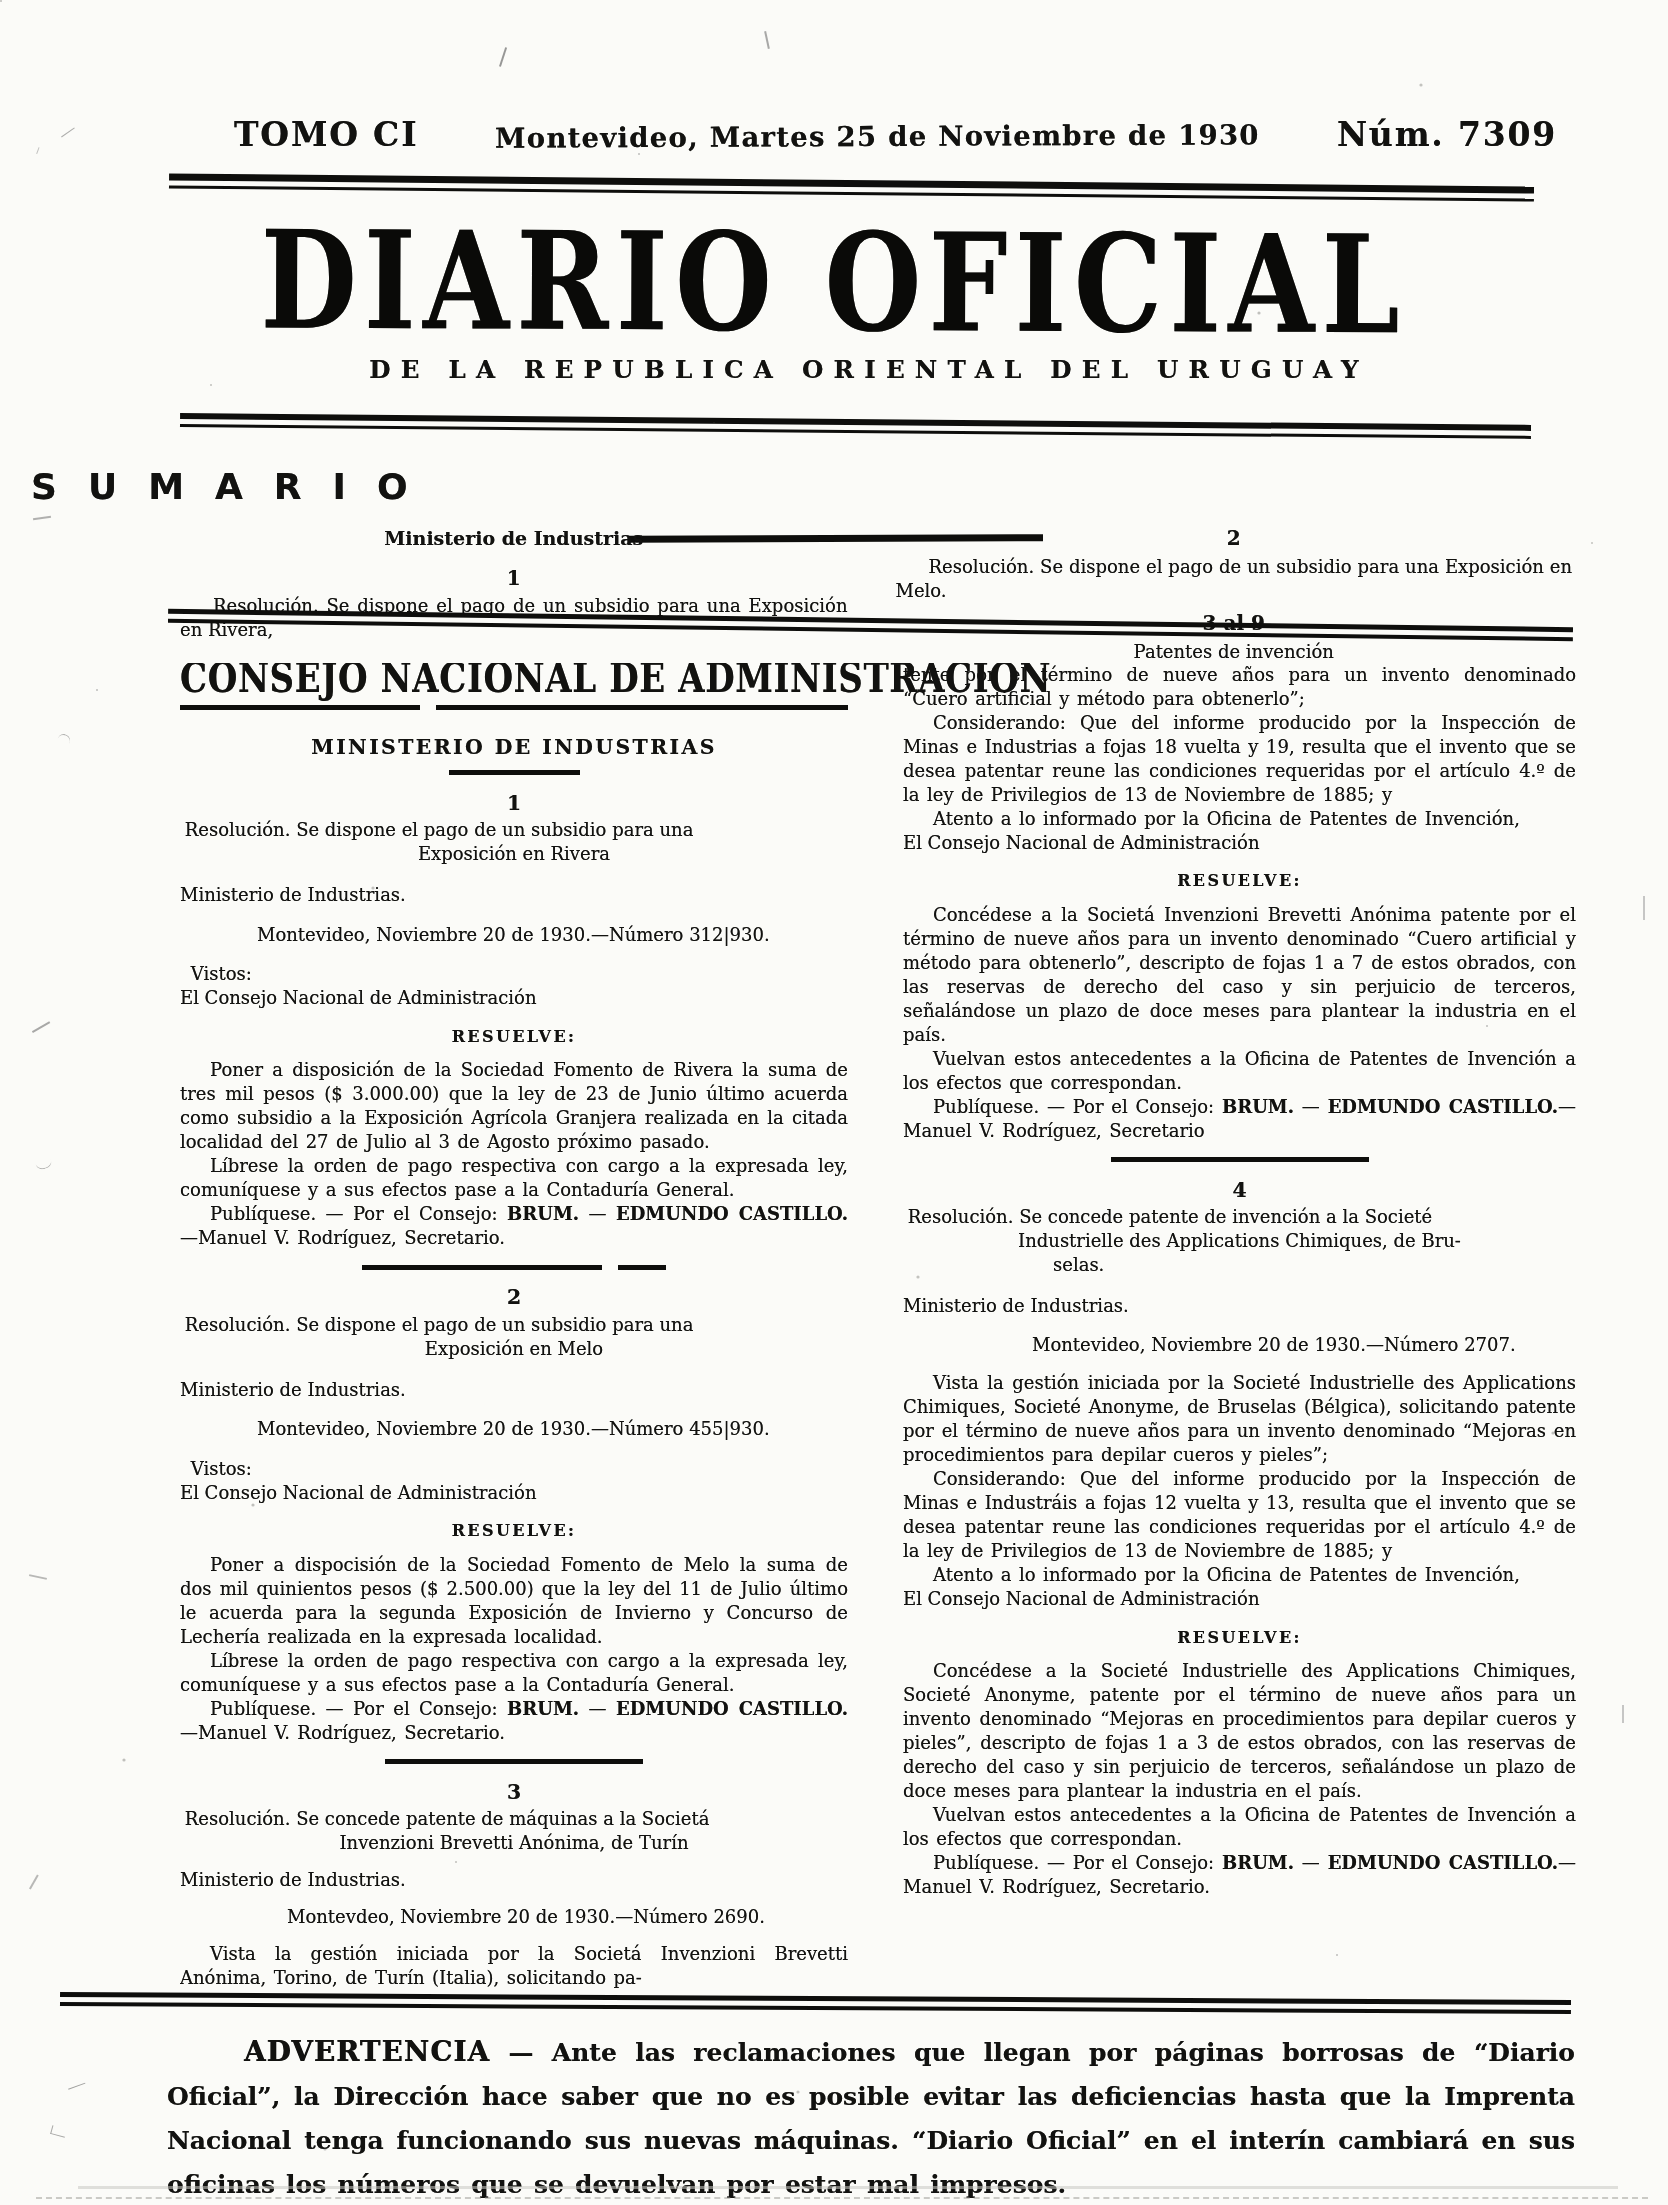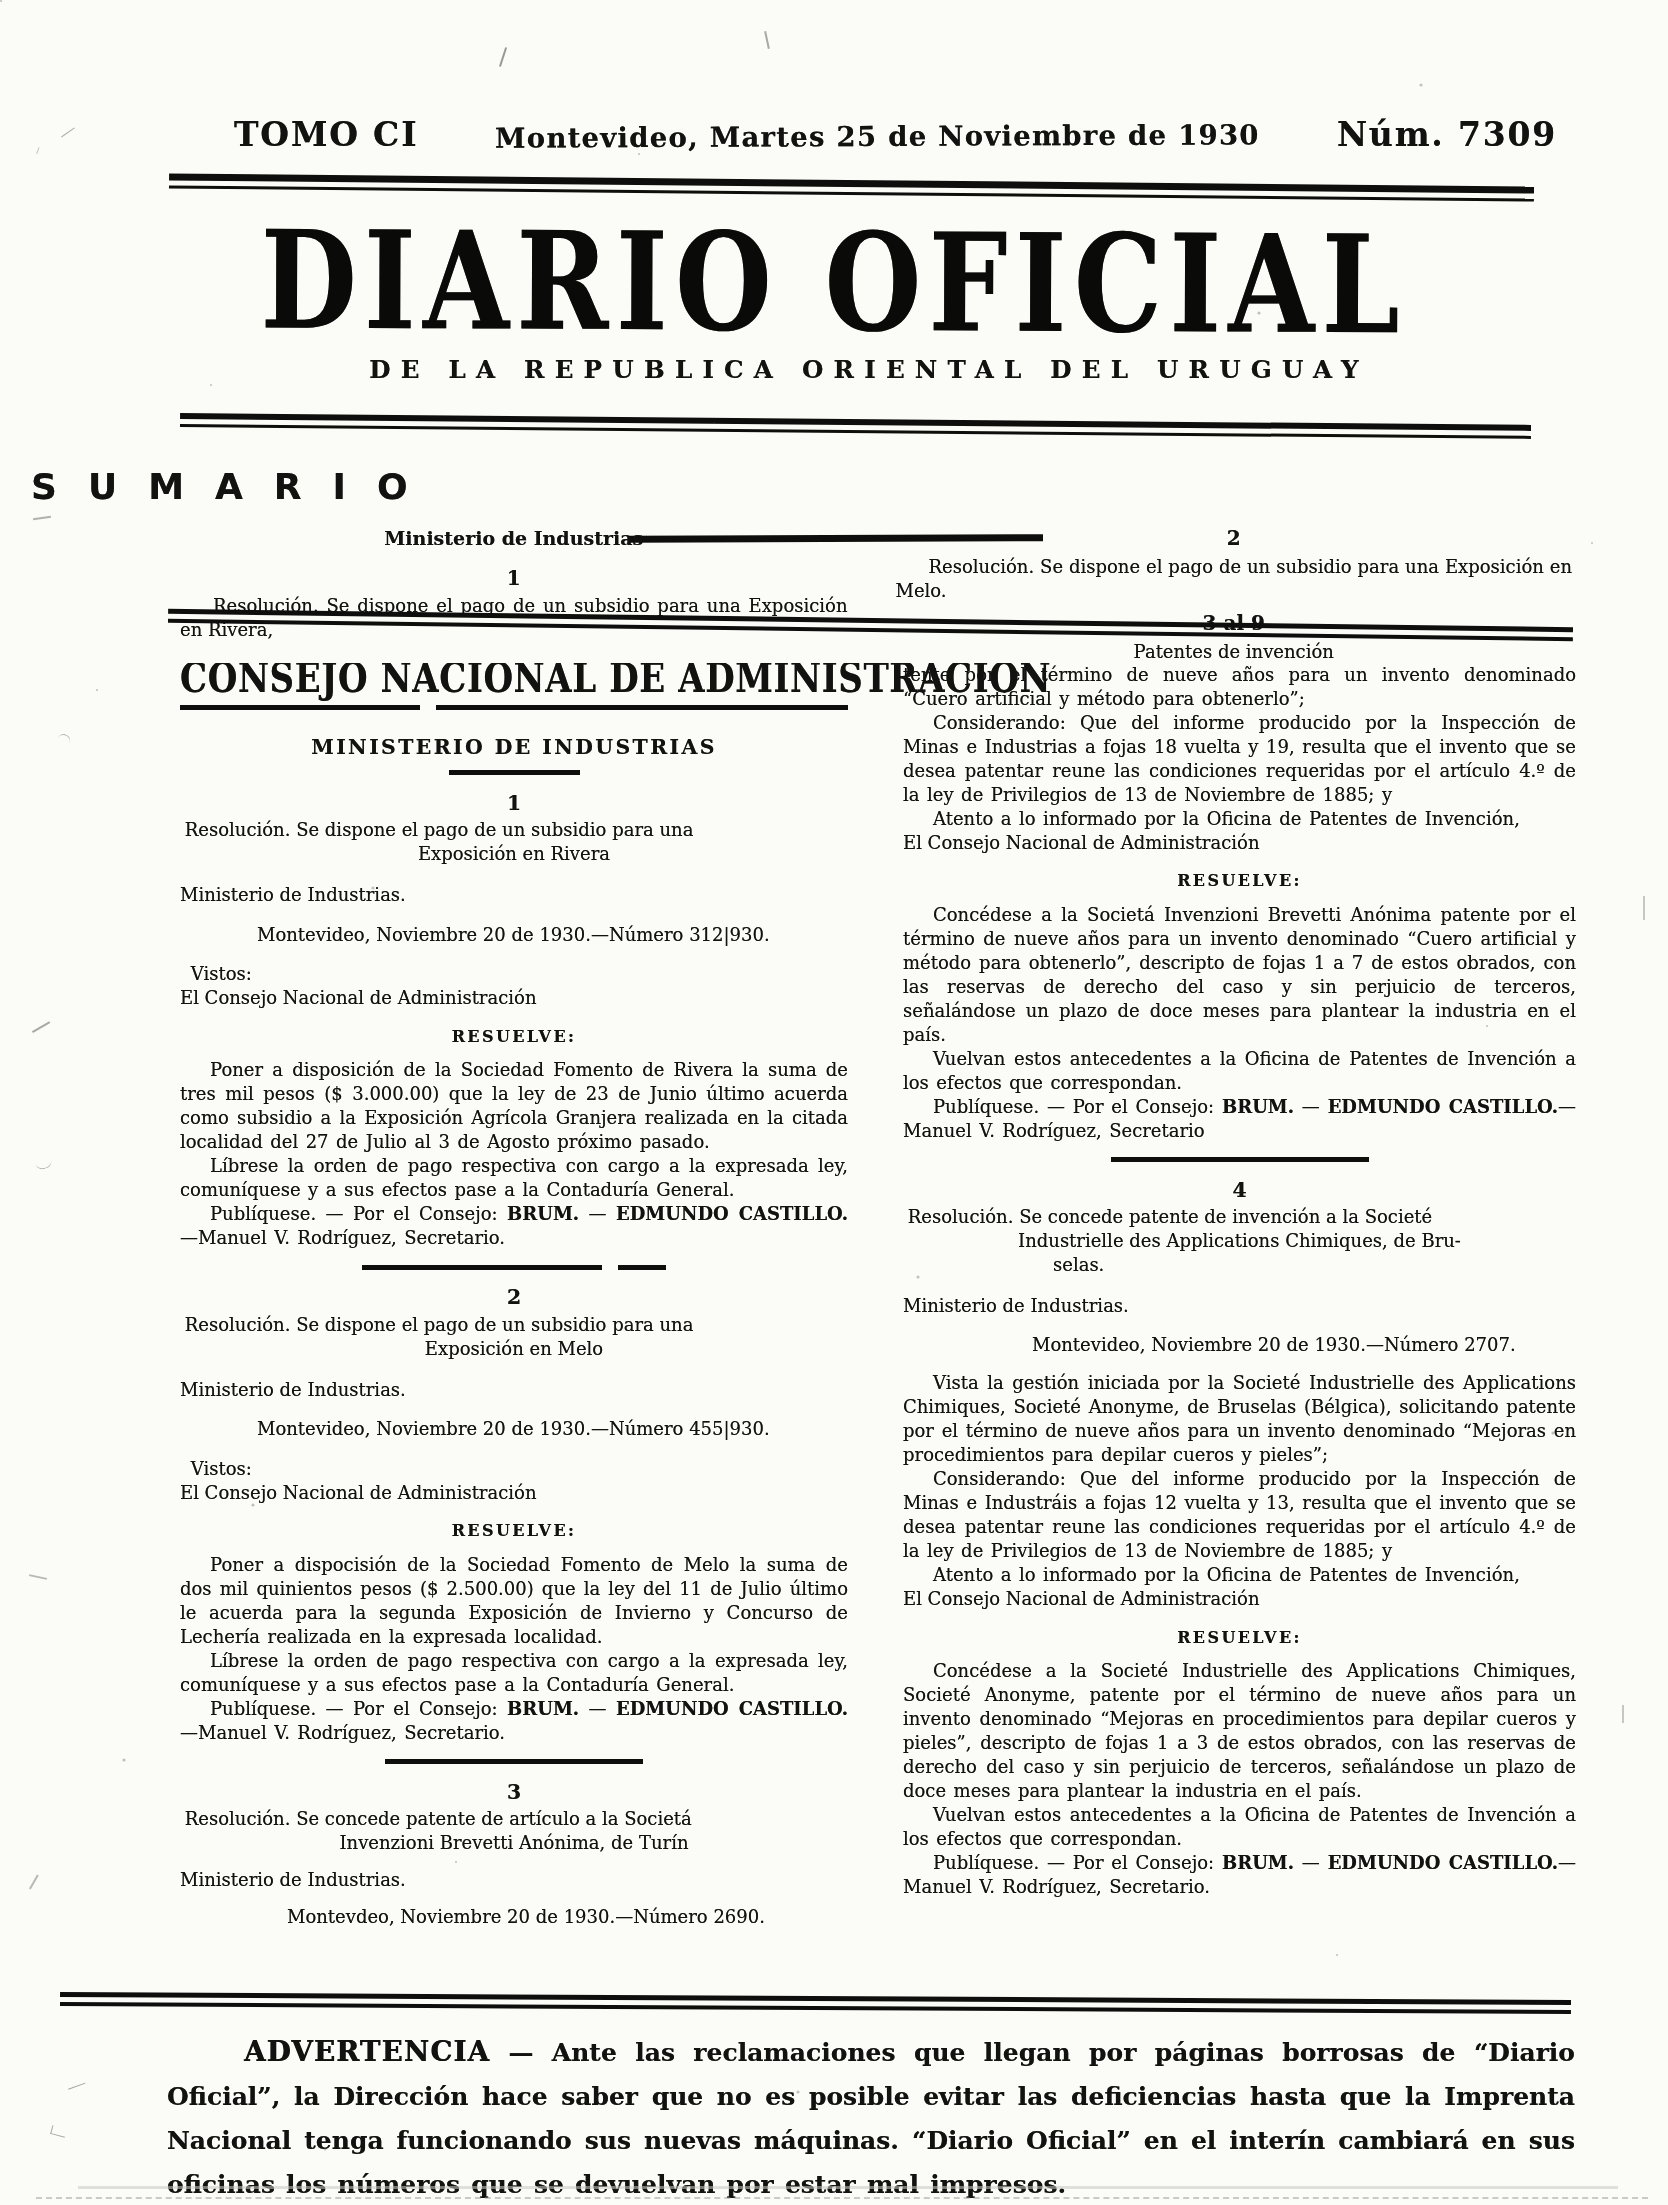--- a/index.html
+++ b/index.html
@@ -158,24 +158,25 @@
       <div>El Consejo Nacional de Administración</div>
       <div class="resuelve">RESUELVE:</div>
       <div class="par">Poner a dispocisión de la Sociedad Fomento de Melo la suma de dos mil quinientos pesos ($ 2.500.00) que la ley del 11 de Julio último le acuerda para la segunda Exposición de Invierno y Concurso de Lechería realizada en la expresada localidad.</div>
       <div class="par">Líbrese la orden de pago respectiva con cargo a la expresada ley, comuníquese y a sus efectos pase a la Contaduría General.</div>
       <div class="par"><span>Publíquese. — Por el Consejo: </span><span class="b">BRUM.</span><span> — </span><span class="b">EDMUNDO CASTILLO.</span><span>—Manuel V. Rodríguez, Secretario.</span></div>
       <div class="sec-rule single">
           <div class="w1"></div>
         </div>
 
       <div class="sec-num">3</div>
-      <div class="sec-h1"><span class="lead">Resolución.</span><span> Se concede patente de artículo a la Societá</span></div>
+      <div class="sec-h1"><span class="lead">Resolución.</span><span> Se concede patente de máquinas a la Societá</span></div>
       <div class="sec-h2">Invenzioni Brevetti Anónima, de Turín</div>
       <div class="min-par" style="margin-top:13px;">Ministerio de Industrias.</div>
       <div class="dateline d3" style="margin:13px 0 13px 107px;">Montevdeo, Noviembre 20 de 1930.—Número 2690.</div>
+      <div class="par">Vista la gestión iniciada por la Societá Invenzioni Brevetti Anónima, Torino, de Turín (Italia), solicitando pa-</div>
     </div>
 
     <div class="col r">
       <div class="par noind">tente por el término de nueve años para un invento denominado “Cuero artificial y método para obtenerlo”;</div>
       <div class="par">Considerando: Que del informe producido por la Inspección de Minas e Industrias a fojas 18 vuelta y 19, resulta que el invento que se desea patentar reune las condiciones requeridas por el artículo 4.º de la ley de Privilegios de 13 de Noviembre de 1885; y</div>
       <div class="par">Atento a lo informado por la Oficina de Patentes de Invención,</div>
       <div>El Consejo Nacional de Administración</div>
       <div class="resuelve">RESUELVE:</div>
       <div class="par">Concédese a la Societá Invenzioni Brevetti Anónima patente por el término de nueve años para un invento denominado “Cuero artificial y método para obtenerlo”, descripto de fojas 1 a 7 de estos obrados, con las reservas de derecho del caso y sin perjuicio de terceros, señalándose un plazo de doce meses para plantear la industria en el país.</div>
       <div class="par">Vuelvan estos antecedentes a la Oficina de Patentes de Invención a los efectos que correspondan.</div>

